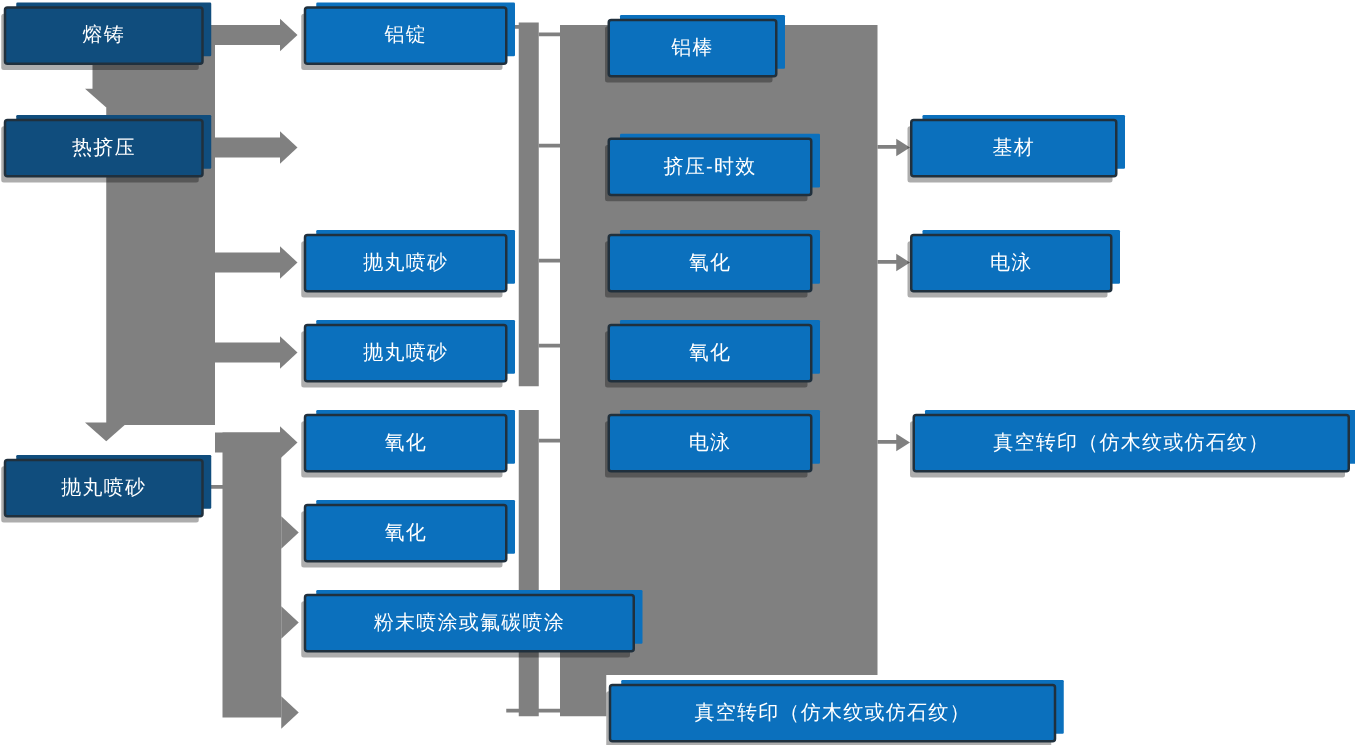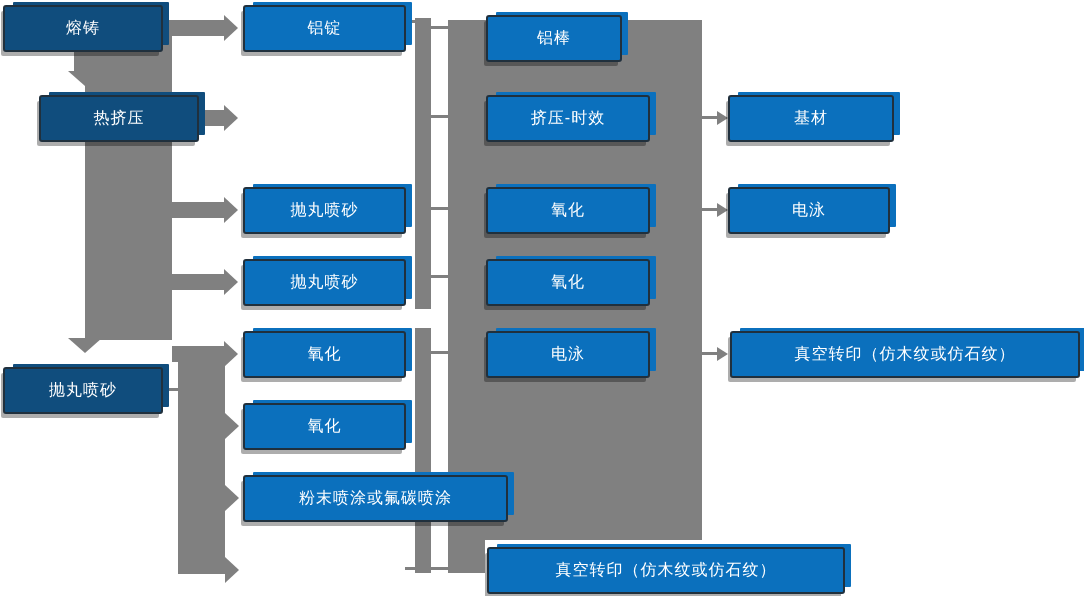--- a/index.html
+++ b/index.html
@@ -108,21 +108,21 @@
   <div class="tick" style="left:702px; top:116px; width:18px;"></div>
   <div class="arrow-r small" style="left:717px; top:111px;"></div>
   <div class="tick" style="left:702px; top:208px; width:18px;"></div>
   <div class="arrow-r small" style="left:717px; top:203px;"></div>
   <div class="tick" style="left:702px; top:352px; width:18px;"></div>
   <div class="arrow-r small" style="left:717px; top:347px;"></div>
 
   <div class="box dark" style="left:3px; top:5px; width:160px;">
     <span>熔铸</span>
   </div>
-  <div class="box dark" style="left:3px; top:95px; width:160px;margin-left:36px;">
+  <div class="box dark" style="left:3px; top:95px; width:160px;">
     <span>热挤压</span>
   </div>
   <div class="box dark" style="left:3px; top:367px; width:160px;">
     <span>抛丸喷砂</span>
   </div>
 
   <div class="box primary" style="left:243px; top:5px; width:163px;">
     <span>铝锭</span>
   </div>
   <div class="box primary" style="left:243px; top:187px; width:163px;">
@@ -137,21 +137,21 @@
   <div class="box primary" style="left:243px; top:403px; width:163px;">
     <span>氧化</span>
   </div>
   <div class="box primary" style="left:243px; top:475px; width:265px;align-items:center;">
     <span>粉末喷涂或氟碳喷涂</span>
   </div>
 
   <div class="box primary" style="left:486px; top:15px; width:136px;">
     <span>铝棒</span>
   </div>
-  <div class="box primary" style="left:486px; top:95px; width:164px;">
+  <div class="box primary" style="left:486px; top:110px; width:164px;">
     <span>挤压-时效</span>
   </div>
   <div class="box primary" style="left:486px; top:187px; width:164px;">
     <span>氧化</span>
   </div>
   <div class="box primary" style="left:486px; top:259px; width:164px;">
     <span>氧化</span>
   </div>
   <div class="box primary" style="left:486px; top:331px; width:164px;">
     <span>电泳</span>

